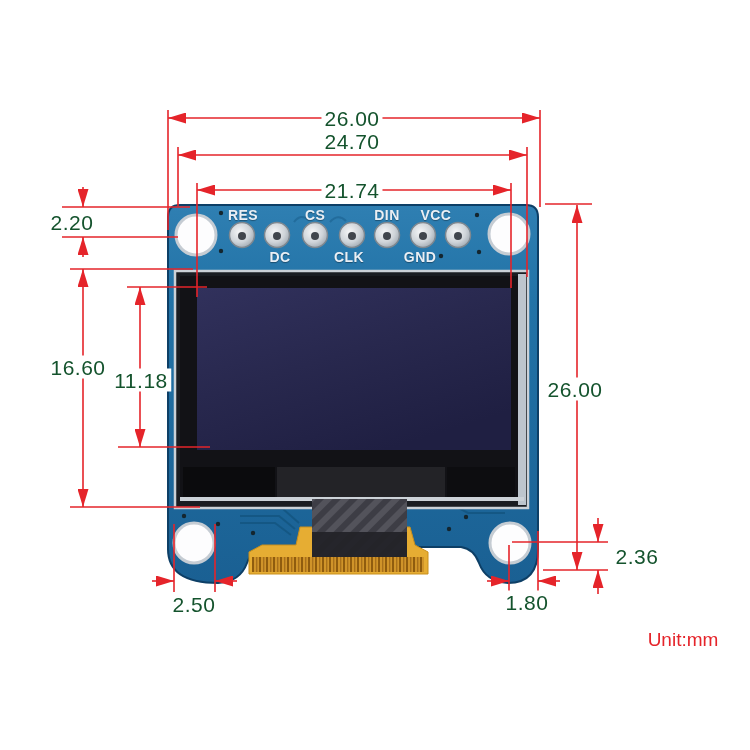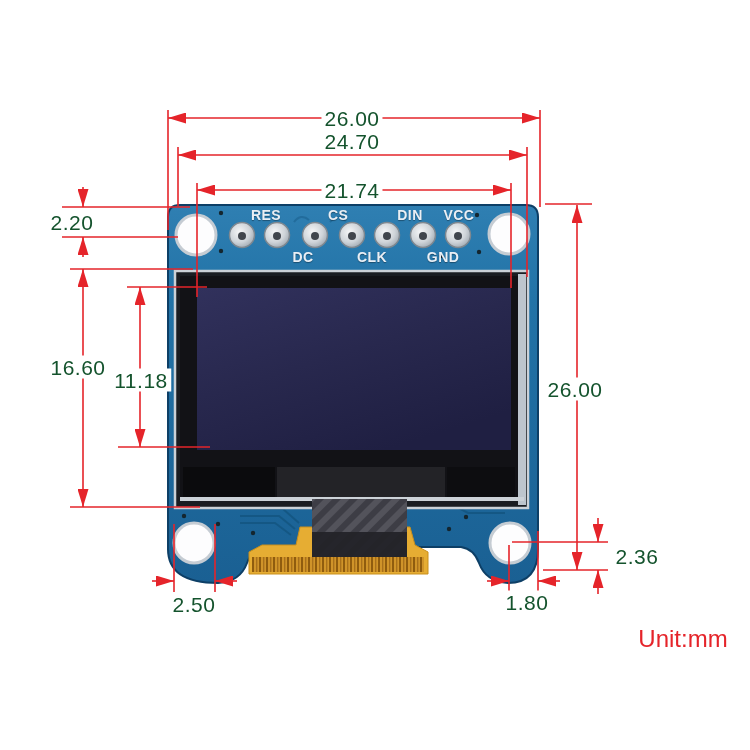--- a/index.html
+++ b/index.html
@@ -3,23 +3,23 @@
 <meta charset="utf-8">
 <title>OLED Module Dimensions</title>
 <style>
   html,body{margin:0;padding:0;background:#fff;}
   .stage{position:relative;width:750px;height:750px;background:#ffffff;overflow:hidden;
          font-family:"Liberation Sans",sans-serif;}
   .stage svg{position:absolute;left:0;top:0;}
   .overlay{position:absolute;left:0;top:0;width:750px;height:750px;pointer-events:none;}
   .lbl{position:absolute;transform:translate(-50%,-50%);white-space:nowrap;line-height:1;}
   .dim{color:#14532d;font-size:21px;letter-spacing:.5px;background:#ffffff;padding:1px 3px;}
-  .unit{color:#e5242a;font-size:24px;background:transparent;}
+  .unit{color:#e5242a;font-size:19px;background:transparent;}
   .silk{color:#eaeff5;font-size:14px;font-weight:bold;letter-spacing:.4px;
-        text-shadow:0 1px 1px rgba(0,0,0,.35);margin-left:23px;}
+        text-shadow:0 1px 1px rgba(0,0,0,.35);}
 </style>
 </head>
 <body>
 
 <div class="stage">
 
 <svg width="750" height="750" viewBox="0 0 750 750">
   <defs>
     <marker id="arr" viewBox="0 0 18 11" refX="18" refY="5.5" markerWidth="18" markerHeight="11" orient="auto-start-reverse" markerUnits="userSpaceOnUse">
       <path d="M0,0 L18,5.5 L0,11 Z" fill="#e5242a"></path>

